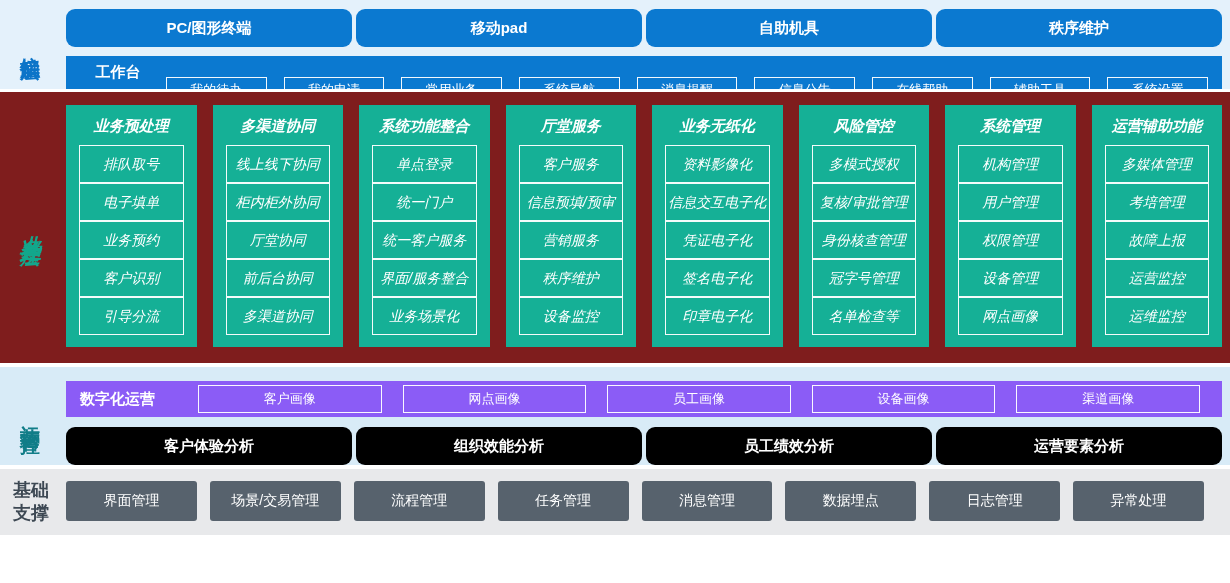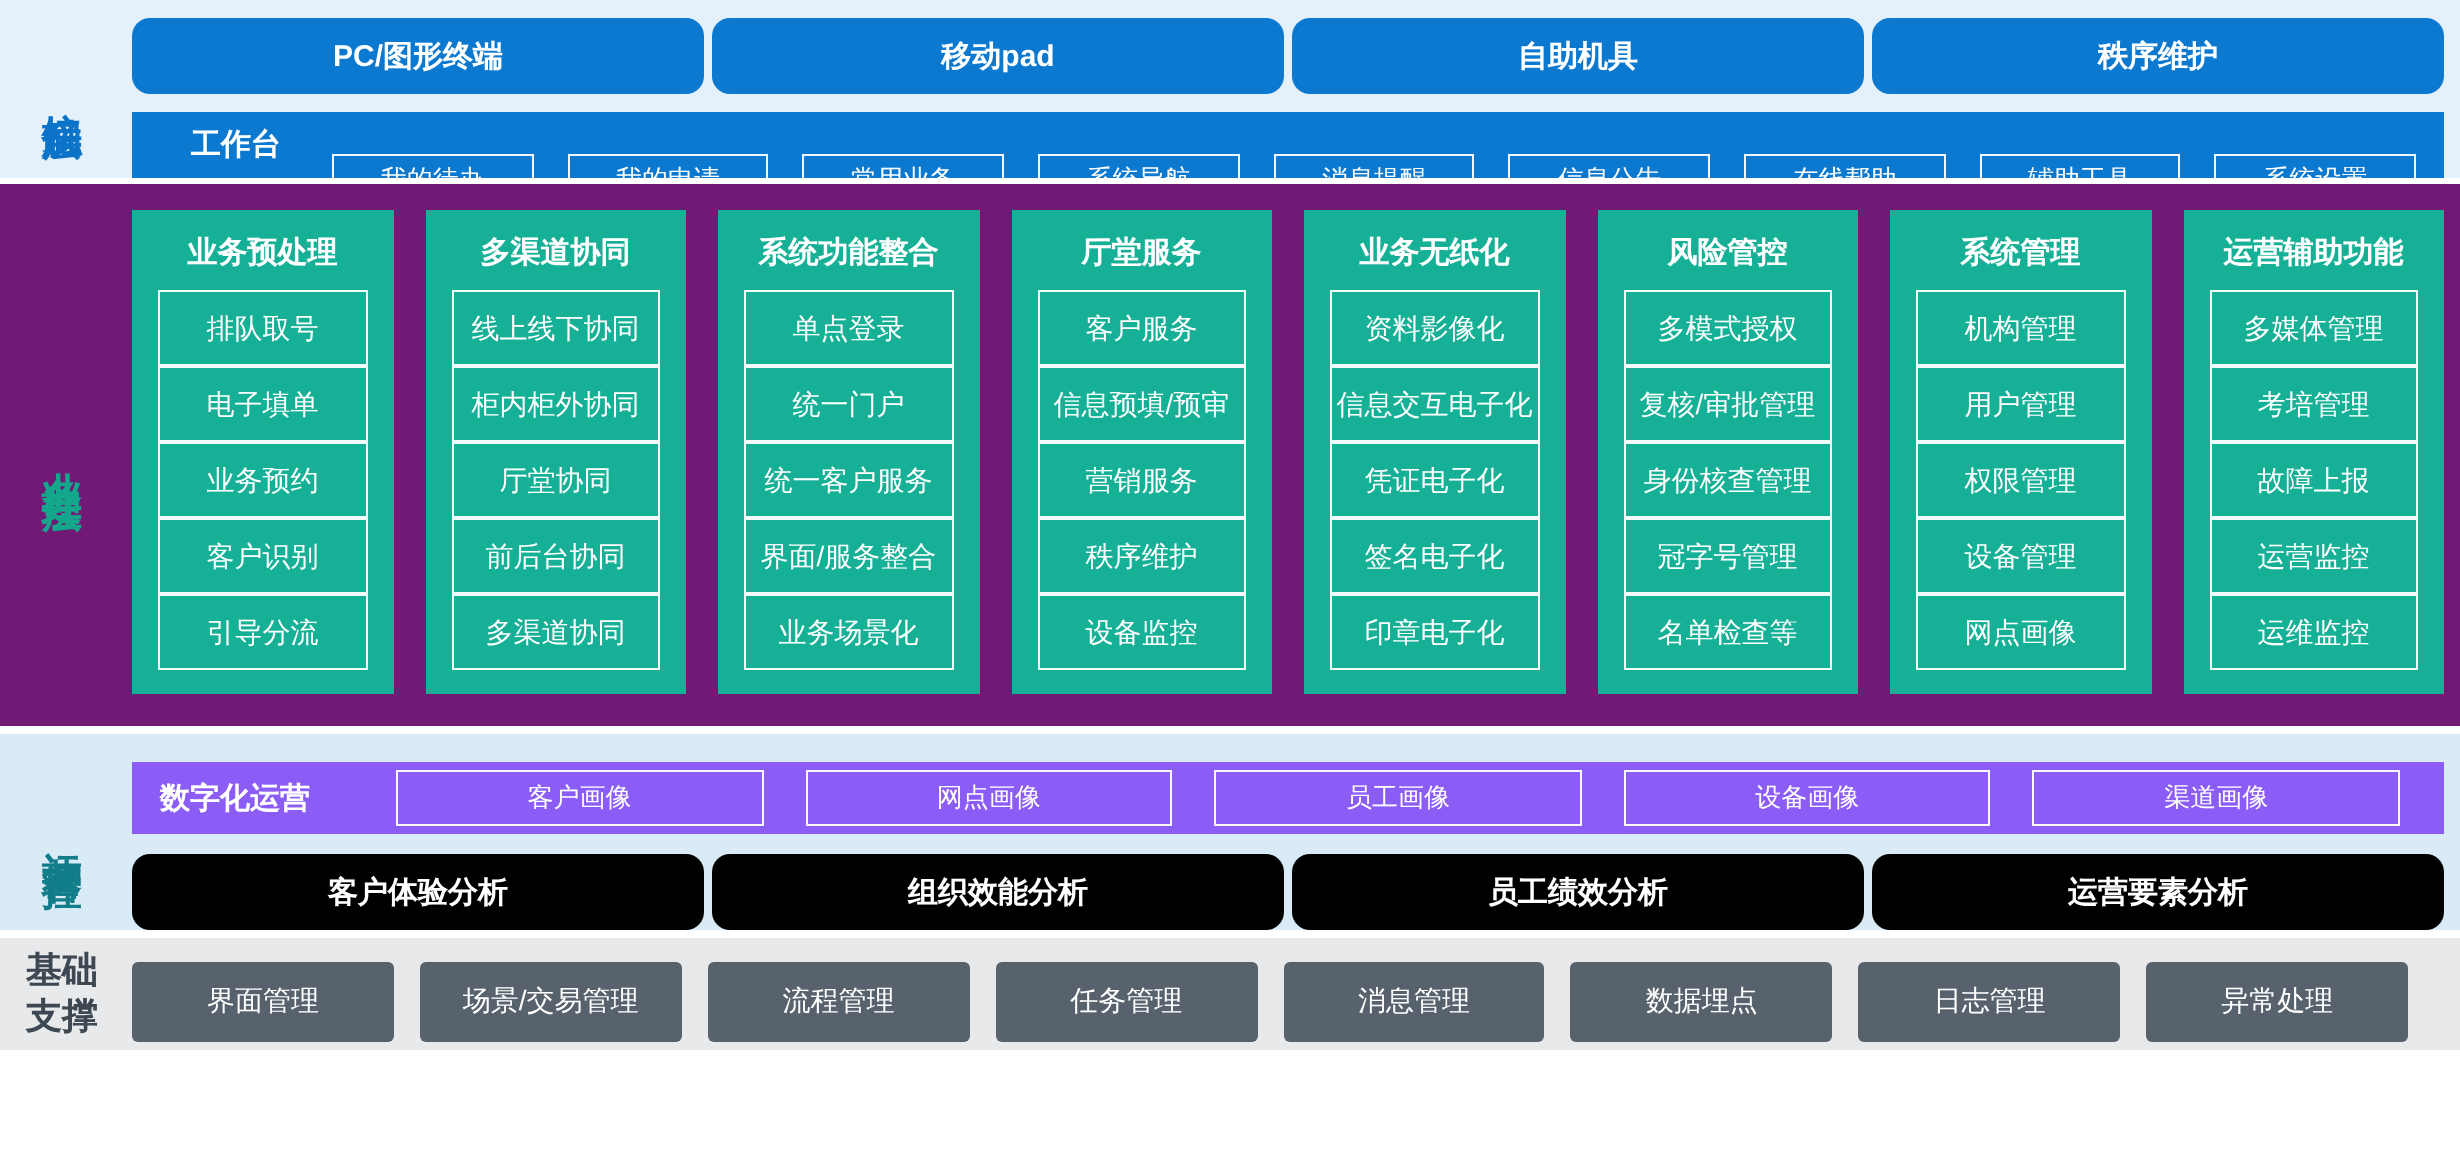--- a/index.html
+++ b/index.html
@@ -7,21 +7,21 @@
     width:1230px;height:583px;
     background:#ffffff;
     font-family:"Liberation Sans","DejaVu Sans",sans-serif;
     overflow:hidden;
   }
   .page{width:1230px;height:435px;display:flex;flex-direction:column;border-radius:23px;}
   section{display:flex;}
 
   
   .s1{height:101px;background:#e4f1fb;margin-bottom:3px;}
-  .s2{height:294px;background:#701a75;margin-bottom:4px;}
+  .s2{height:294px;background:#7f1d1d;margin-bottom:4px;font-style:italic;}
   .s3{height:110px;background:#d8ebf7;margin-bottom:4px;}
   .s4{flex:1;background:#e8e9eb;}
 
   
   .side-label{flex:0 0 62px;display:flex;align-items:center;justify-content:center;}
   .vtext{writing-mode:vertical-rl;text-orientation:upright;font-weight:bold;font-size:20px;letter-spacing:3px;}
   .blue{color:#0c74c8;}
   .green{color:#13a78c;}
   .teal{color:#117d88;}
   .dark{color:#3d4853;}
@@ -51,21 +51,21 @@
   .digital-bar{height:36px;background:#8b5cf6;display:flex;align-items:center;padding:0 22px 0 14px;}
   .digital-label{color:#fff;font-weight:bold;font-size:15px;flex:0 0 106px;}
   .digital-items{flex:1;display:flex;gap:21px;padding-left:12px;}
   .digital-item{flex:1;height:26px;border:1px solid rgba(255,255,255,.95);color:#fff;font-size:13px;
     display:flex;align-items:center;justify-content:center;cursor:pointer;}
   .analysis-row{margin-top:10px;display:flex;gap:4px;height:38px;}
   .analysis-item{flex:1;background:#000000;border-radius:9px;color:#fff;font-weight:bold;font-size:15px;
     display:flex;align-items:center;justify-content:center;cursor:pointer;}
 
   
-  .s4-items{flex:1;display:flex;gap:13px;padding:12px 26px 4px 4px;}
+  .s4-items{flex:1;display:flex;gap:13px;padding:12px 26px 14px 4px;}
   .s4-item{flex:1;height:40px;background:#57626d;border-radius:3px;color:#fff;font-size:14px;
     display:flex;align-items:center;justify-content:center;cursor:pointer;}
 </style>
 </head>
 <body>
 
 <div class="page">
 
   <section class="s1">
     <div class="side-label">

